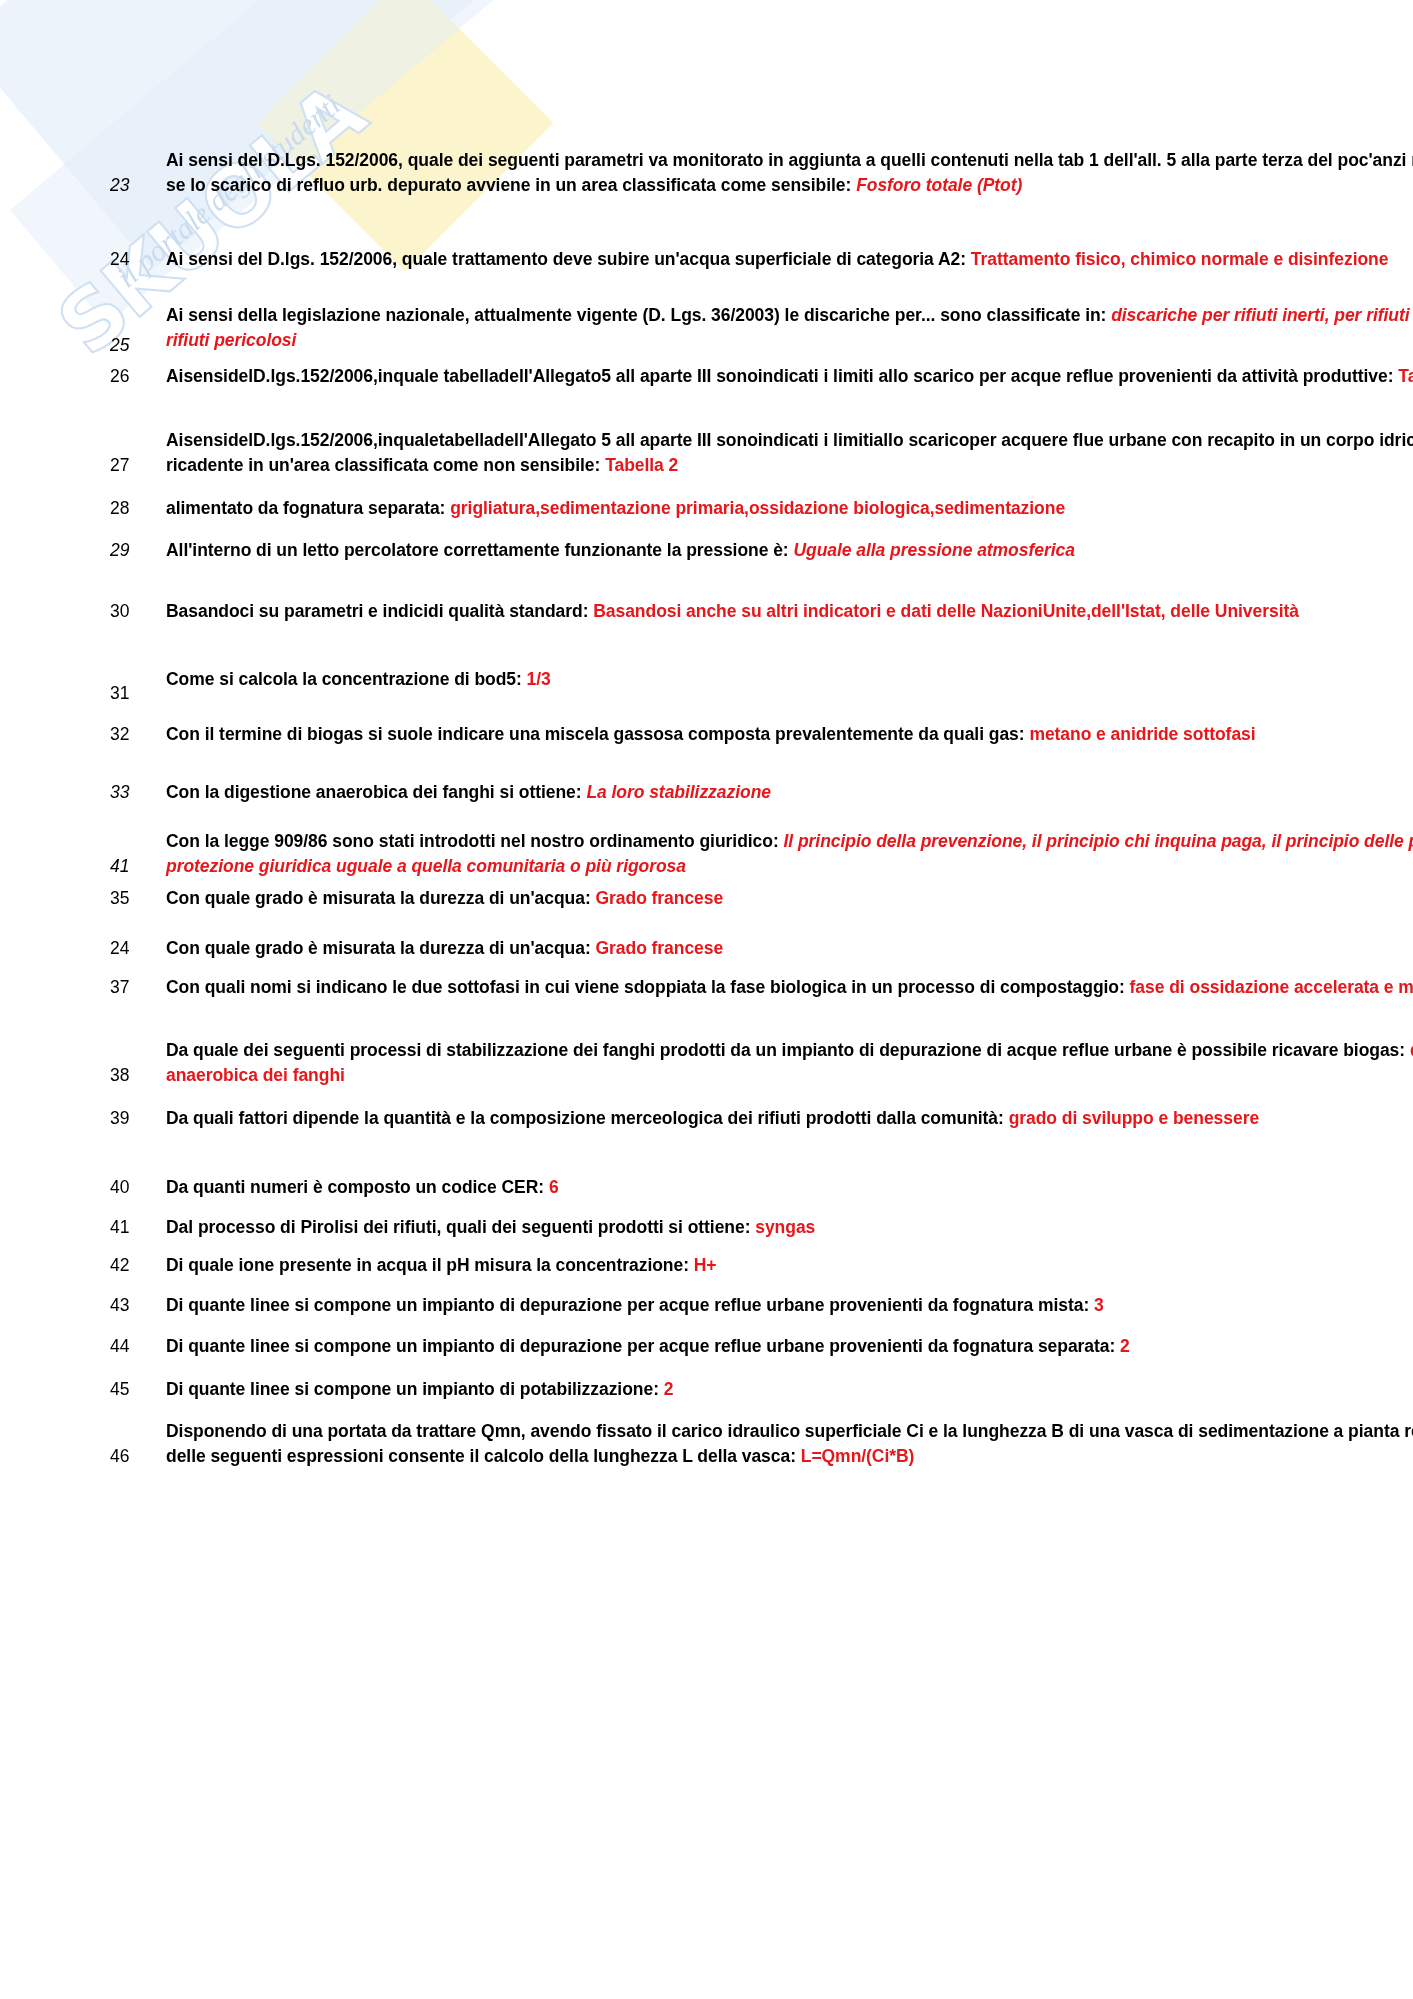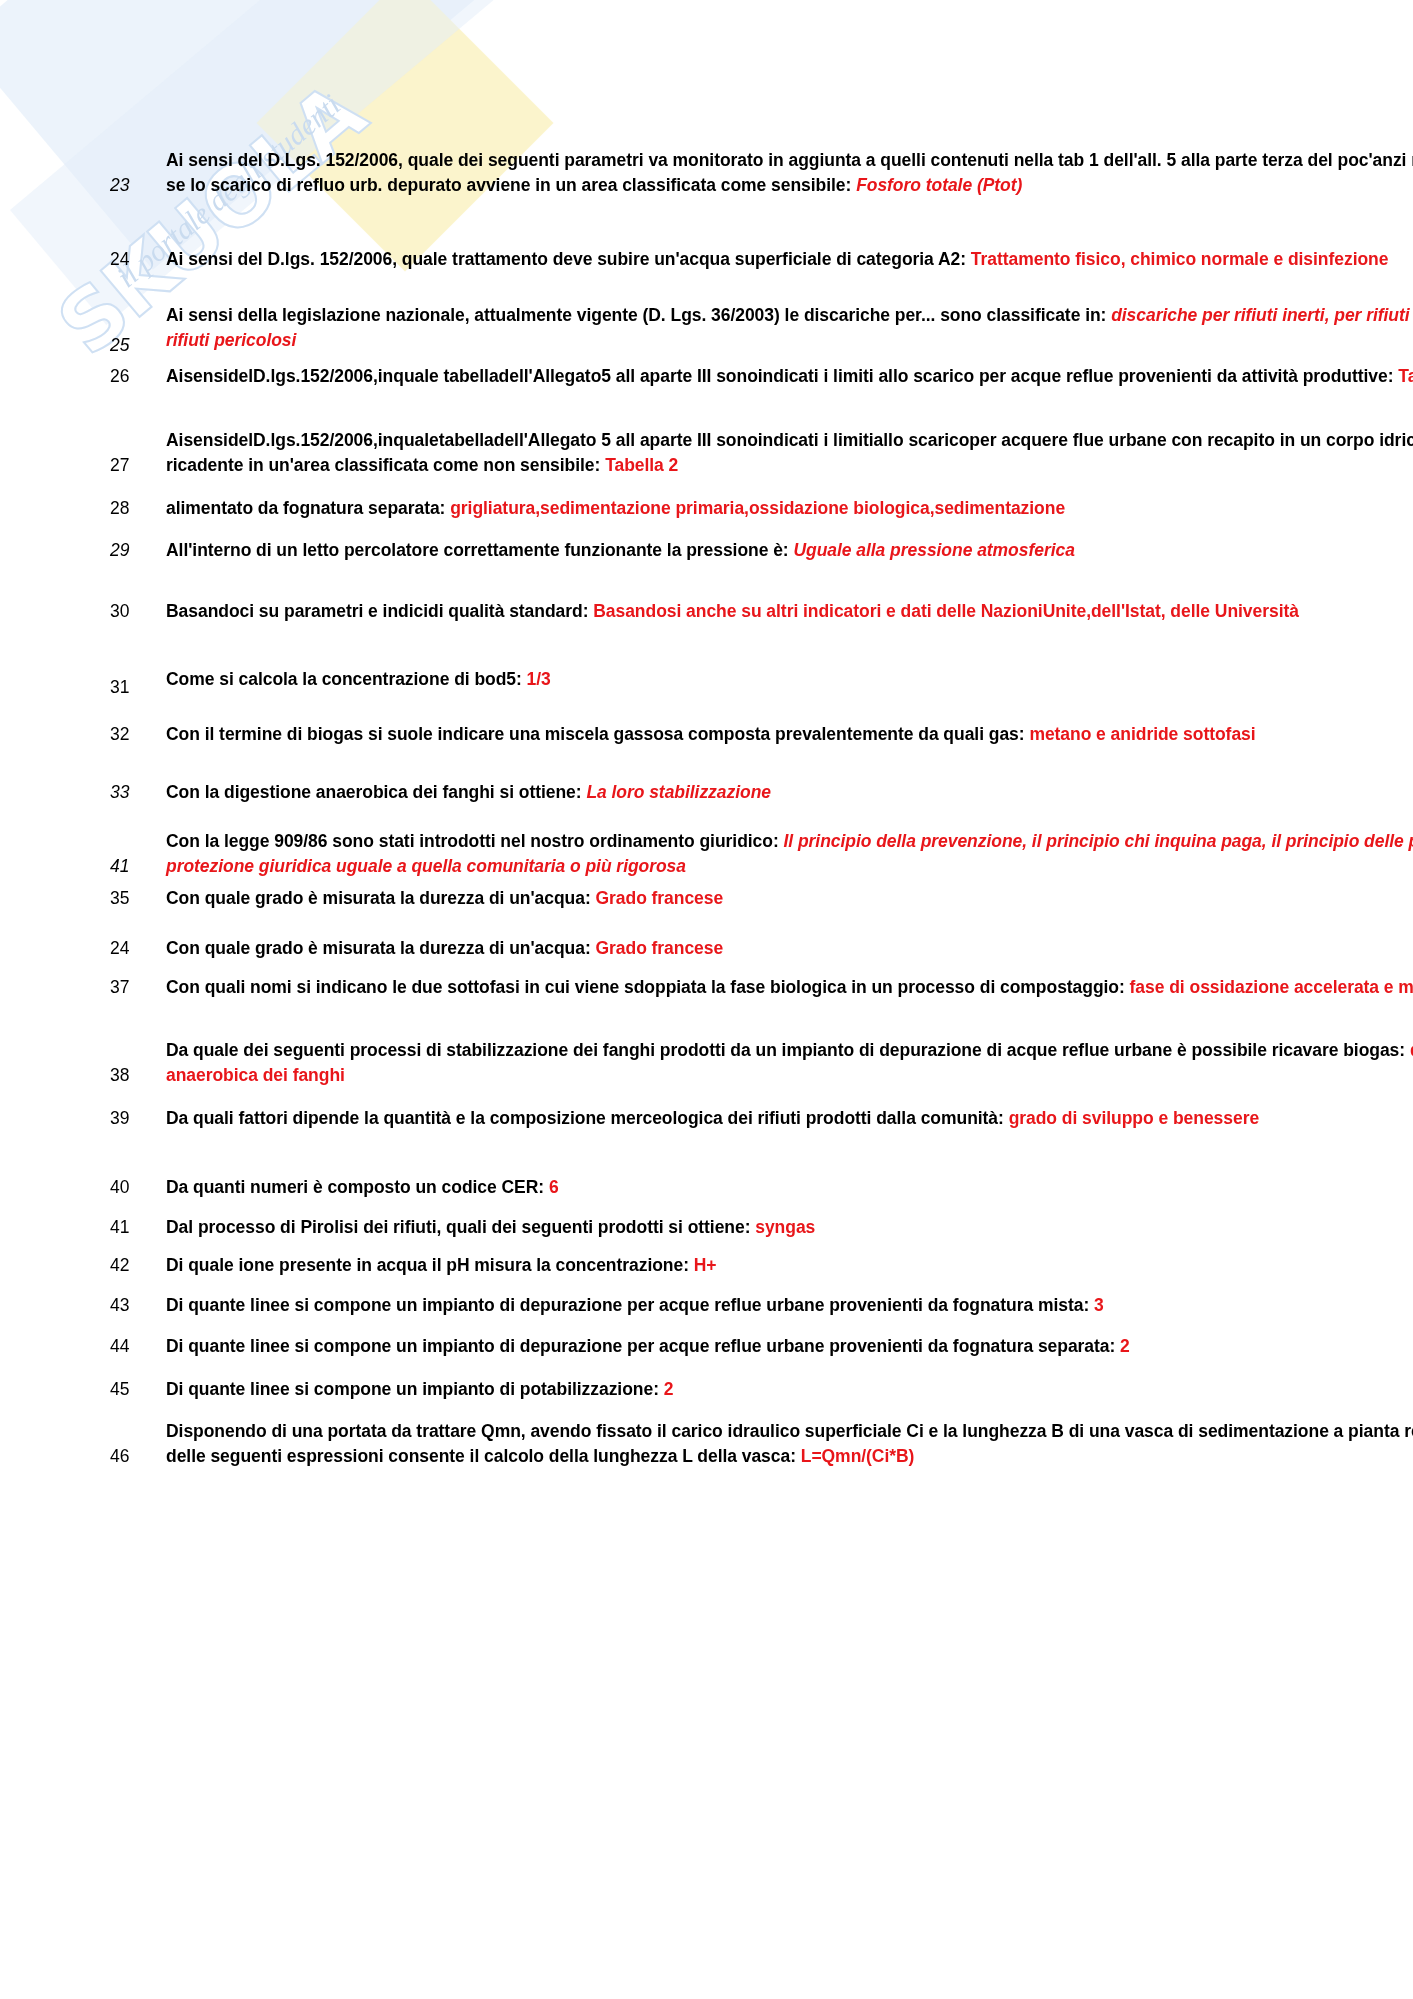--- a/index.html
+++ b/index.html
@@ -167,21 +167,21 @@
       </div>
       <div class="qa" style="position: absolute; left: 0px; width: 1413px; top: 538px;">
         <div class="num italic" style="top: 0px;">29</div>
         <div class="body-text"><span>All'interno di un letto percolatore correttamente funzionante la pressione è: </span><span class="ans italic">Uguale alla pressione atmosferica</span></div>
       </div>
       <div class="qa" style="position: absolute; left: 0px; width: 1413px; top: 599px;">
         <div class="num" style="top: 0px;">30</div>
         <div class="body-text"><span>Basandoci su parametri e indicidi qualità standard: </span><span class="ans">Basandosi anche su altri indicatori e dati delle NazioniUnite,dell'Istat, delle Università</span></div>
       </div>
       <div class="qa" style="position: absolute; left: 0px; width: 1413px; top: 667px;">
-        <div class="num" style="top: 8px;">31</div>
+        <div class="num" style="top: 14px;">31</div>
         <div class="body-text"><span>Come si calcola la concentrazione di bod5: </span><span class="ans">1/3</span></div>
       </div>
       <div class="qa" style="position: absolute; left: 0px; width: 1413px; top: 722px;">
         <div class="num" style="top: 0px;">32</div>
         <div class="body-text"><span>Con il termine di biogas si suole indicare una miscela gassosa composta prevalentemente da quali gas: </span><span class="ans">metano e anidride sottofasi</span></div>
       </div>
       <div class="qa" style="position: absolute; left: 0px; width: 1413px; top: 780px;">
         <div class="num italic" style="top: 0px;">33</div>
         <div class="body-text"><span>Con la digestione anaerobica dei fanghi si ottiene: </span><span class="ans italic">La loro stabilizzazione</span></div>
       </div>

